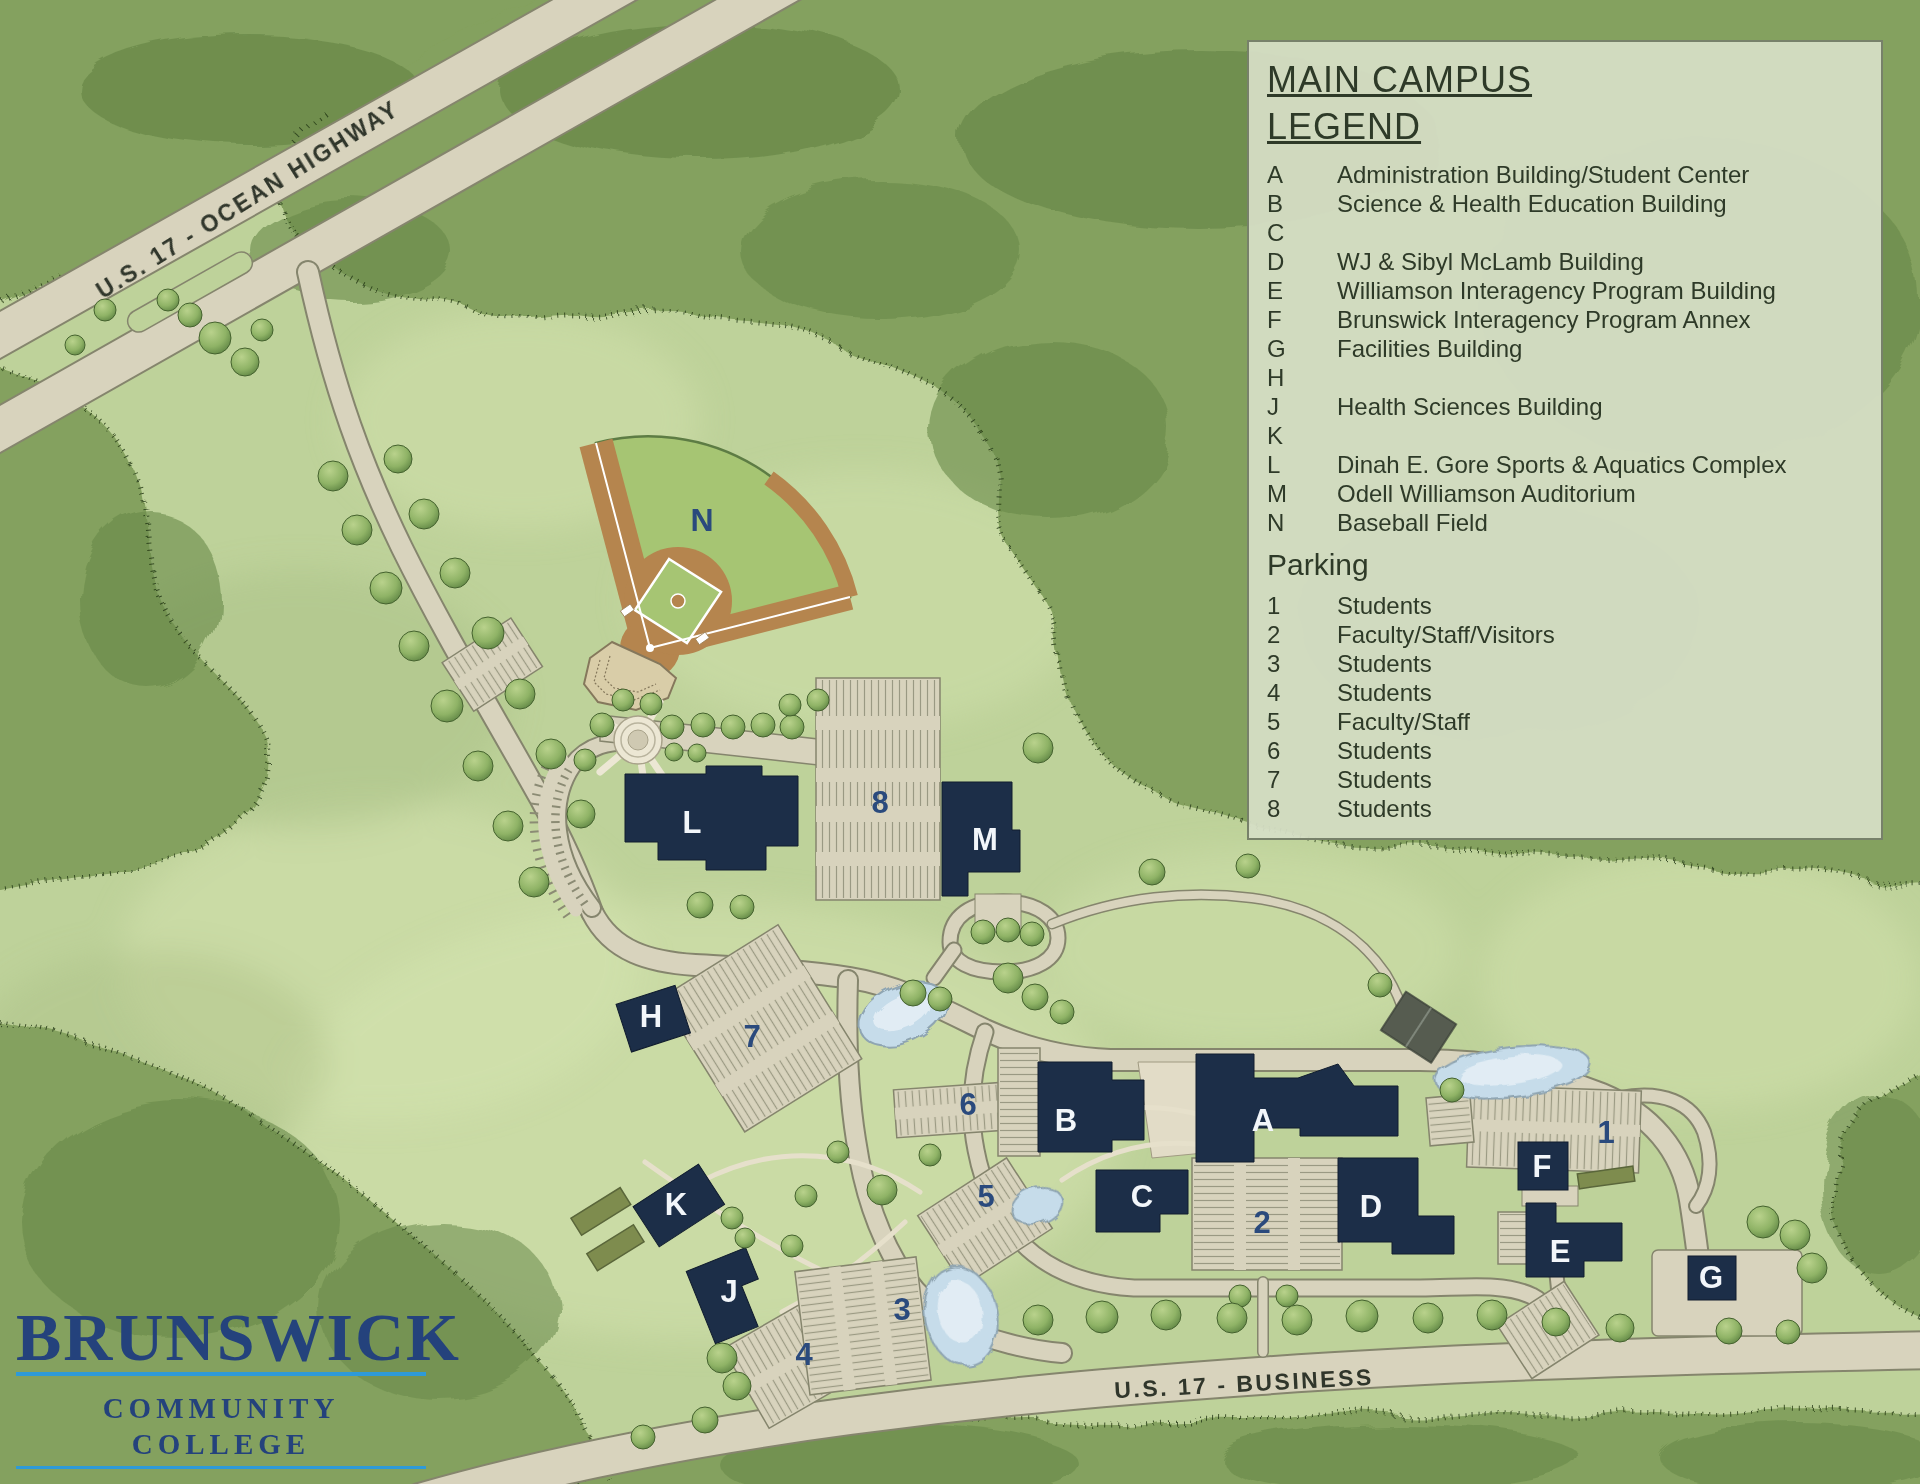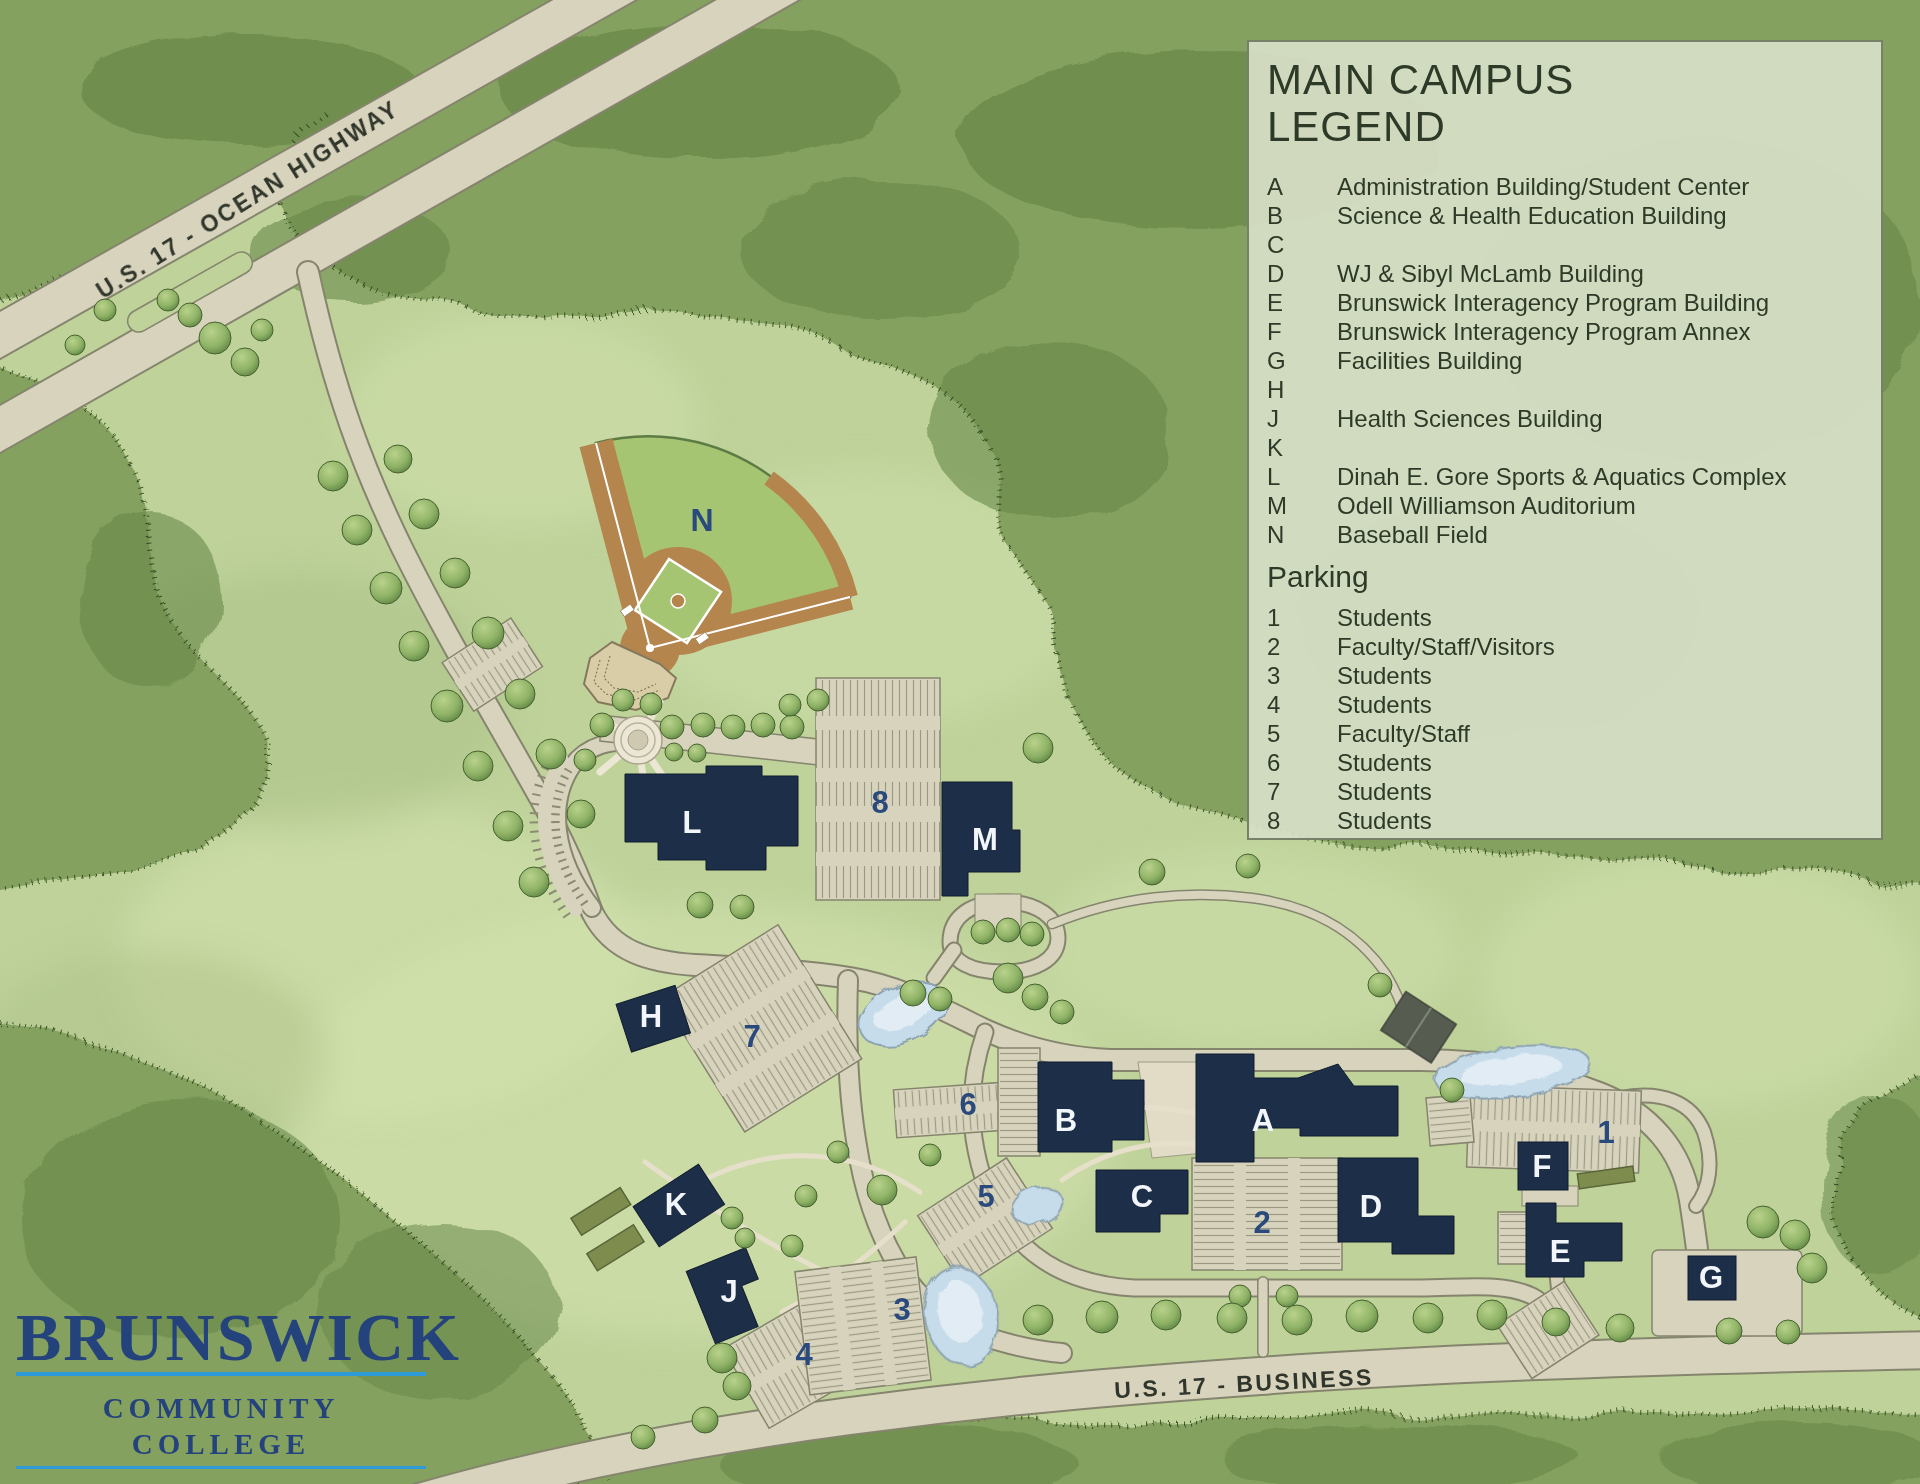--- a/index.html
+++ b/index.html
@@ -23,21 +23,21 @@
   .m-b{color:#f2f6fa;font-size:31px;}
   .m-p{color:#2a4a7d;font-size:31px;}
   .m-f{color:#2a4a7d;font-size:32px;}
   .road-label{position:absolute;color:#30362b;font-weight:700;font-size:23px;
           letter-spacing:2.5px;white-space:nowrap;line-height:1;}
 
   
   .legend{position:absolute;left:1247px;top:40px;width:636px;height:800px;
           background:rgba(214,222,198,.94);border:2px solid #77816a;
           box-sizing:border-box;padding:12px 18px 0 18px;color:#2e3a28;overflow:hidden;}
-  .lg-title{font-size:42px;line-height:47px;letter-spacing:1px;margin:2px 0 22px 0;font-weight:400;}
+  .lg-title{font-size:36px;line-height:47px;letter-spacing:1px;margin:2px 0 10px 0;font-weight:400;text-decoration:underline;}
   .lg-row{display:flex;font-size:24px;line-height:29px;font-weight:400;}
   .lg-key{width:70px;flex:none;}
   .lg-desc{flex:1;}
   .lg-parking{font-size:30px;line-height:40px;margin:8px 0 6px 0;font-weight:400;}
 
   
   .logo{position:absolute;left:16px;top:1304px;width:410px;color:#24427c;
         font-family:"Liberation Serif",serif;font-weight:700;text-align:center;}
   .logo-line1{font-size:68px;line-height:66px;letter-spacing:2px;}
   .logo-line2{font-size:29px;line-height:36px;letter-spacing:5px;margin-top:14px;}
@@ -482,21 +482,21 @@
         </div>
         <div class="lg-row">
           <span class="lg-key">C</span>
         </div>
         <div class="lg-row">
           <span class="lg-key">D</span>
           <span class="lg-desc">WJ &amp; Sibyl McLamb Building</span>
         </div>
         <div class="lg-row">
           <span class="lg-key">E</span>
-          <span class="lg-desc">Brunswick Interagency Program Building</span>
+          <span class="lg-desc">Williamson Interagency Program Building</span>
         </div>
         <div class="lg-row">
           <span class="lg-key">F</span>
           <span class="lg-desc">Brunswick Interagency Program Annex</span>
         </div>
         <div class="lg-row">
           <span class="lg-key">G</span>
           <span class="lg-desc">Facilities Building</span>
         </div>
         <div class="lg-row">

